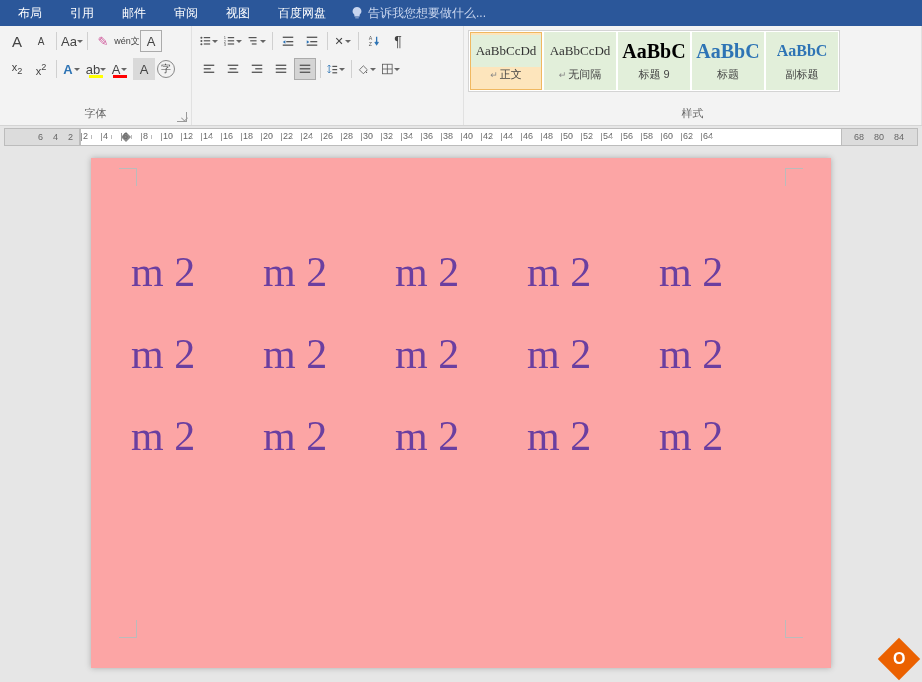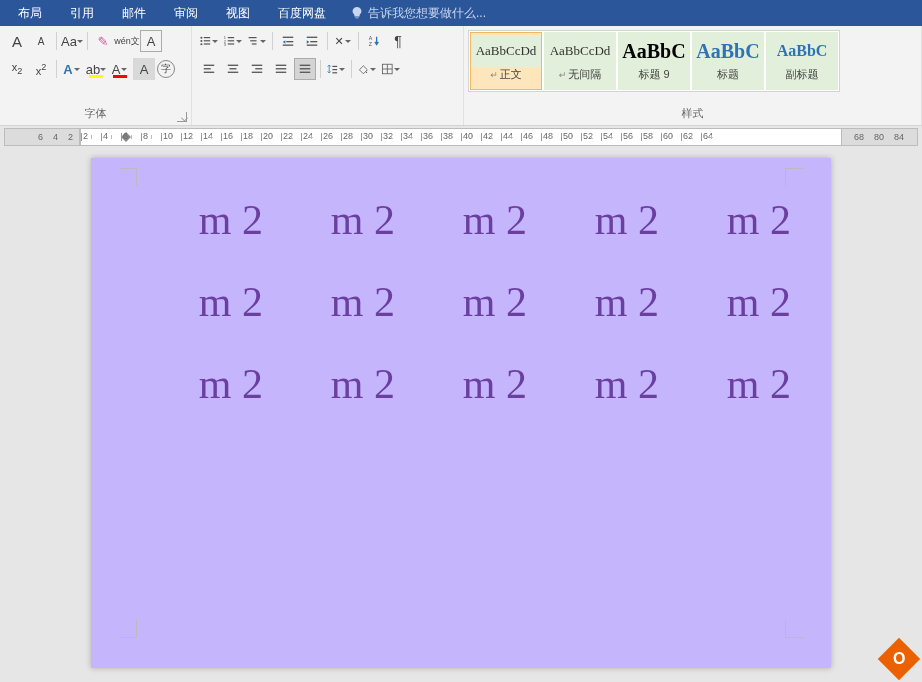--- a/index.html
+++ b/index.html
@@ -49,21 +49,21 @@
 .ruler .ticks { position: absolute; inset: 0; display: flex; }
 .ruler .tick { flex: 0 0 20px; position: relative; font-size: 9px; color: #666; }
 .ruler .tick::before { content: ""; position: absolute; left: 0; top: 4px; bottom: 4px; width: 1px; background: #999; }
 .ruler .tick span { position: absolute; left: 2px; top: 2px; }
 .ruler .tick .mid { position:absolute; left:10px; top:6px; bottom:6px; width:1px; background:#bbb;}
 .ruler .margin-r { position: absolute; right: 0; top: 0; bottom: 0; width: 76px; background: #dcdcdc; border-left:1px solid #bcbcbc;}
 .indent-top { position:absolute; left:40px; top:-2px; width:0; height:0; border:5px solid transparent; border-bottom-color:#888;}
 .indent-bot { position:absolute; left:40px; bottom:-2px; width:0; height:0; border:5px solid transparent; border-top-color:#888;}
 
 .doc-area { background: #e6e6e6; height: 534px; overflow: auto; padding: 10px 0 0; }
-.page { width: 740px; min-height: 510px; background: #c4b5fd; margin: 0 auto; box-shadow: 0 0 6px rgba(0,0,0,.25); position: relative; padding: 38px 40px 40px; text-align: right; }
+.page { width: 740px; min-height: 510px; background: #fca5a5; margin: 0 auto; box-shadow: 0 0 6px rgba(0,0,0,.25); position: relative; padding: 90px 40px 40px; }
 .corner { position: absolute; width: 18px; height: 18px; }
 .corner.tl { left: 28px; top: 10px; border-left: 1px solid #bbb; border-bottom: 1px solid #bbb; transform: rotate(180deg);}
 .corner.tr { right: 28px; top: 10px; border-right: 1px solid #bbb; border-bottom: 1px solid #bbb; transform: rotate(180deg);}
 .corner.bl { left: 28px; bottom: 30px; border-left: 1px solid #bbb; border-top: 1px solid #bbb; transform: rotate(180deg);}
 .corner.br { right: 28px; bottom: 30px; border-right: 1px solid #bbb; border-top: 1px solid #bbb; transform: rotate(180deg);}
 
 .doc-grid { display: grid; grid-template-columns: repeat(5, 1fr); row-gap: 34px; }
 .doc-cell { font-family: "Times New Roman", serif; font-size: 42px; color: #6b3fa0; }
 
 .watermark { position: absolute; right: 8px; bottom: 8px; display: flex; align-items: center; gap: 6px; }

